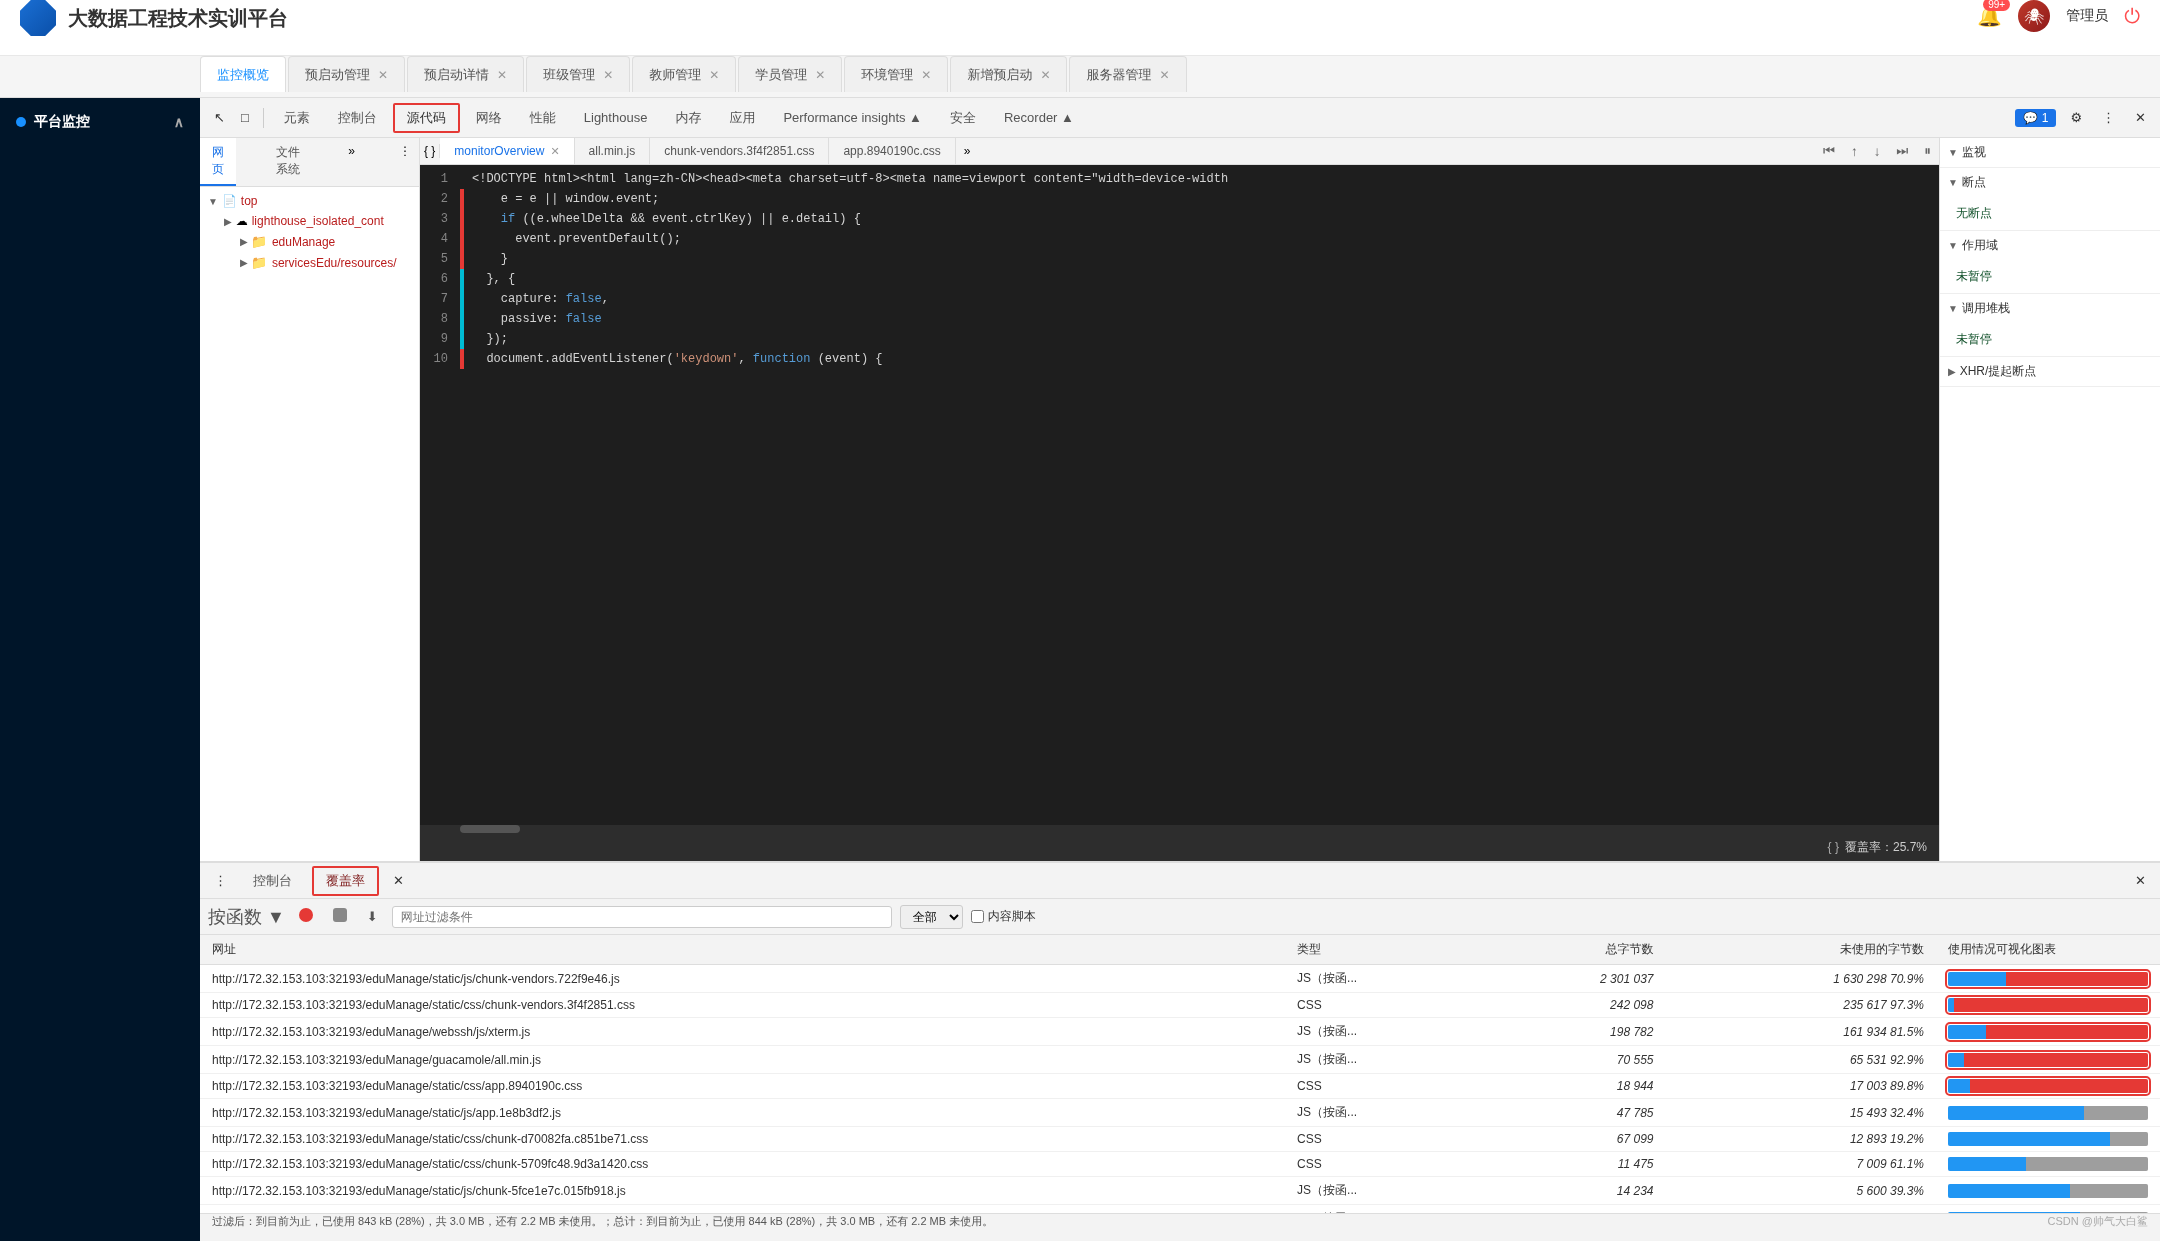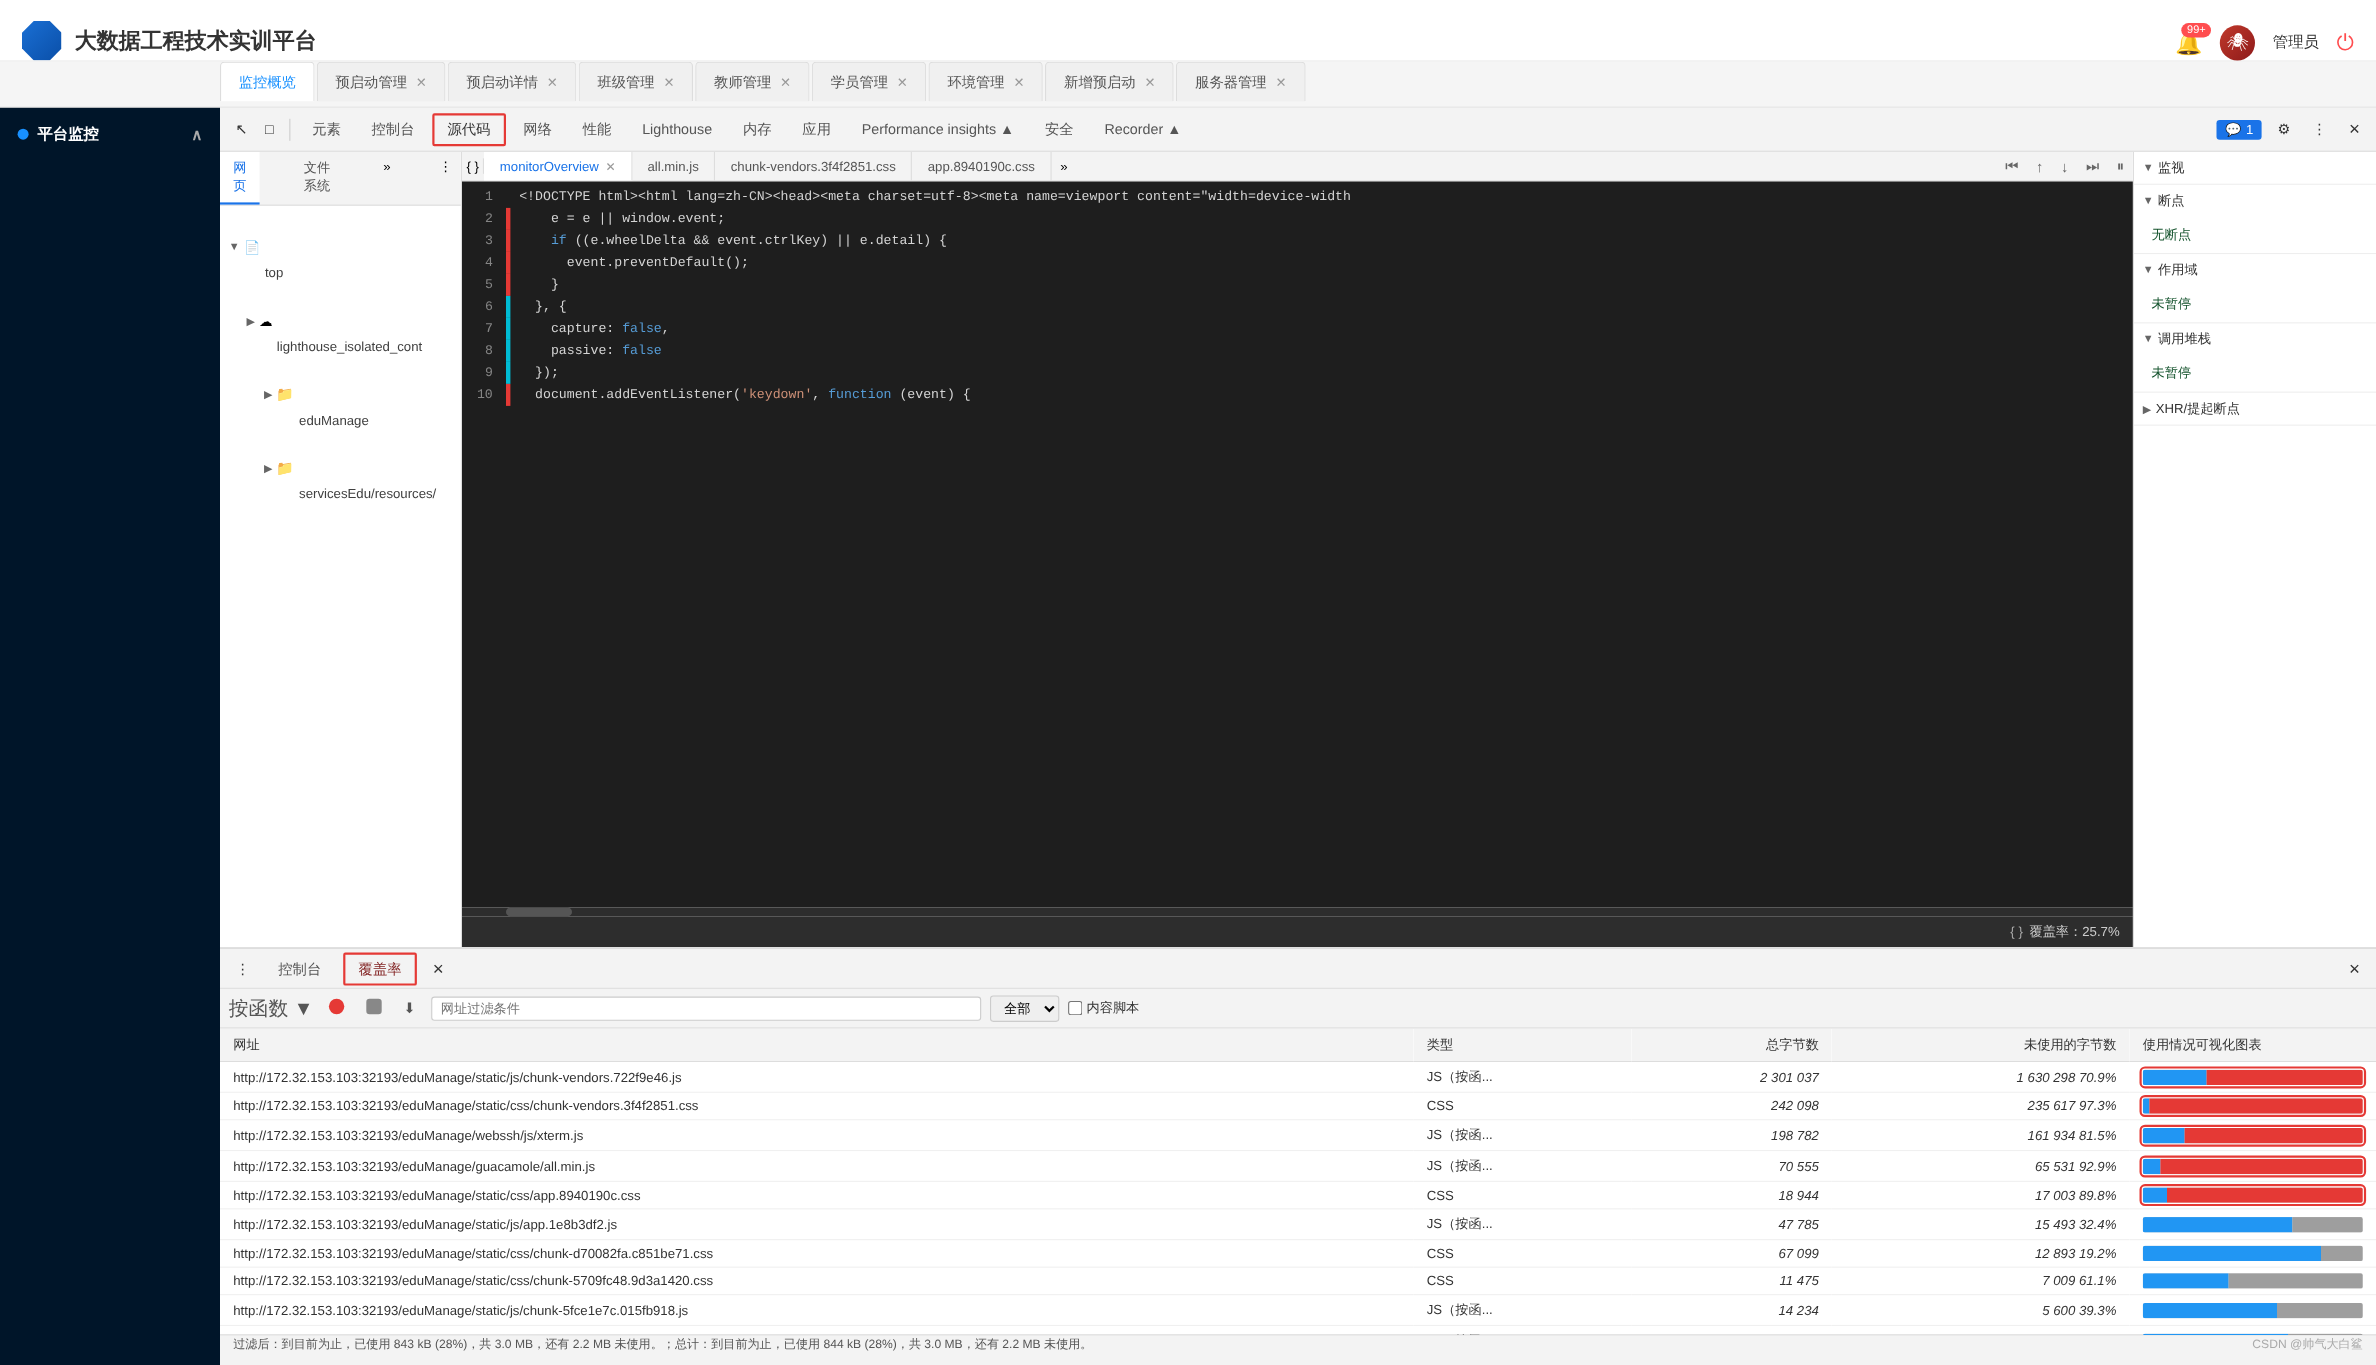--- a/index.html
+++ b/index.html
@@ -4,21 +4,21 @@
   <style>
     * { margin: 0; padding: 0; box-sizing: border-box; }
     body { font-family: 'Microsoft YaHei', Arial, sans-serif; font-size: 12px; background: #fff; width: 2160px; height: 1241px; overflow: hidden; }
 
     
     .top-bar {
       height: 56px;
       background: #fff;
       border-bottom: 1px solid #e8e8e8;
       display: flex;
-      align-items: flex-end;
+      align-items: flex-start;
       padding: 0 20px;
       justify-content: space-between;
     }
     .top-bar-left { display: flex; align-items: center; gap: 12px; }
     .logo-icon {
       width: 36px; height: 36px;
       background: linear-gradient(135deg, #1a6fd4, #0a4fa8);
       clip-path: polygon(30% 0%, 70% 0%, 100% 30%, 100% 70%, 70% 100%, 30% 100%, 0% 70%, 0% 30%);
       display: inline-block;
     }
@@ -168,21 +168,21 @@
     .file-tab-options { padding: 6px 8px; cursor: pointer; }
     .file-tree { padding: 4px 0; }
     .tree-item {
       display: flex; align-items: center;
       padding: 3px 8px;
       cursor: pointer;
       gap: 4px;
     }
     .tree-arrow { font-size: 10px; color: #666; }
     .tree-folder { color: #e8a838; font-size: 13px; }
-    .tree-label { color: #404040; margin-top: 47px; }
+    .tree-label { color: #b91c1c; }
 
     
     .code-panel {
       flex: 1;
       display: flex;
       flex-direction: column;
       overflow: hidden;
       border-right: 1px solid #ddd;
     }
     .code-file-tabs {

